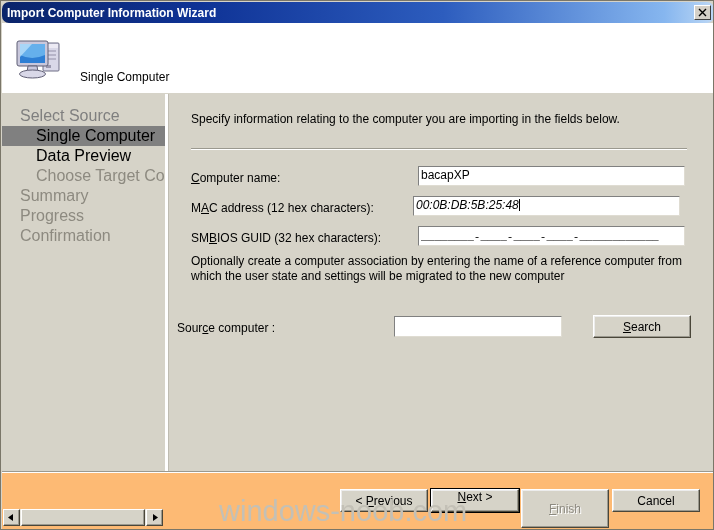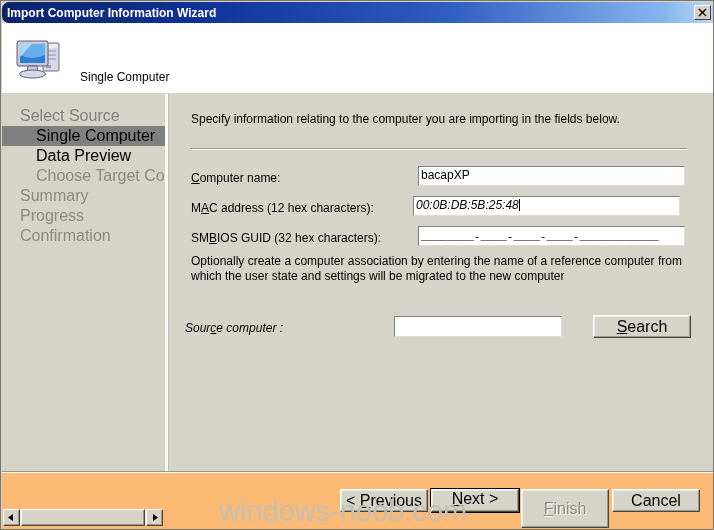--- a/index.html
+++ b/index.html
@@ -216,21 +216,21 @@
   .btn {
     position: absolute;
     background: #d6d3c8;
     border-top: 1px solid #ffffff;
     border-left: 1px solid #ffffff;
     border-right: 1px solid #4a4639;
     border-bottom: 1px solid #4a4639;
     box-shadow: inset -1px -1px 0 #9b998f, inset 1px 1px 0 #ececec;
     box-sizing: border-box;
     font-family: "Liberation Sans", sans-serif;
-    font-size: 16px;
+    font-size: 12px;
     color: #000000;
     text-align: center;
     cursor: default;
     display: flex;
     align-items: center;
     justify-content: center;
     padding: 0;
   }
   .btn.disabled { color: #8d8a80; text-shadow: 1px 1px 0 #ffffff; }
   .btn.default {
@@ -384,21 +384,21 @@
     <div class="txtbox" style="left:249px; top:72px; width:267px; height:20px;"><span>bacapXP</span></div>
 
     <div class="field-label" style="left:22px; top:107px;"><span>M</span><span class="acc">A</span><span>C address (12 hex characters):</span></div>
     <div class="txtbox" style="left:244px; top:102px; width:267px; height:20px;font-style:italic;"><span>00:0B:DB:5B:25:48</span><span class="caret"></span></div>
 
     <div class="field-label" style="left:22px; top:137px;"><span>SM</span><span class="acc">B</span><span>IOS GUID (32 hex characters):</span></div>
     <div class="txtbox" style="left:249px; top:132px; width:267px; height:20px;"><span class="guid-mask">________-____-____-____-____________</span></div>
 
     <div class="para-text">Optionally create a computer association by entering the name of a reference computer from which the user state and settings will be migrated to the new computer</div>
 
-    <div class="field-label" style="left:16px; top:227px;font-style:italic;"><span>Sour</span><span class="acc">c</span><span>e computer :</span></div>
+    <div class="field-label" style="left:8px; top:227px;"><span>Sour</span><span class="acc">c</span><span>e computer :</span></div>
     <div class="txtbox" style="left:225px; top:222px; width:168px; height:21px;"><span></span></div>
     <div class="btn" style="left:424px; top:221px; width:98px; height:23px;">
         <span><span class="acc">S</span><span>earch</span></span>
       </div>
 
   </div>
 
   <div class="footer">
     <div class="footer-line"></div>
 

